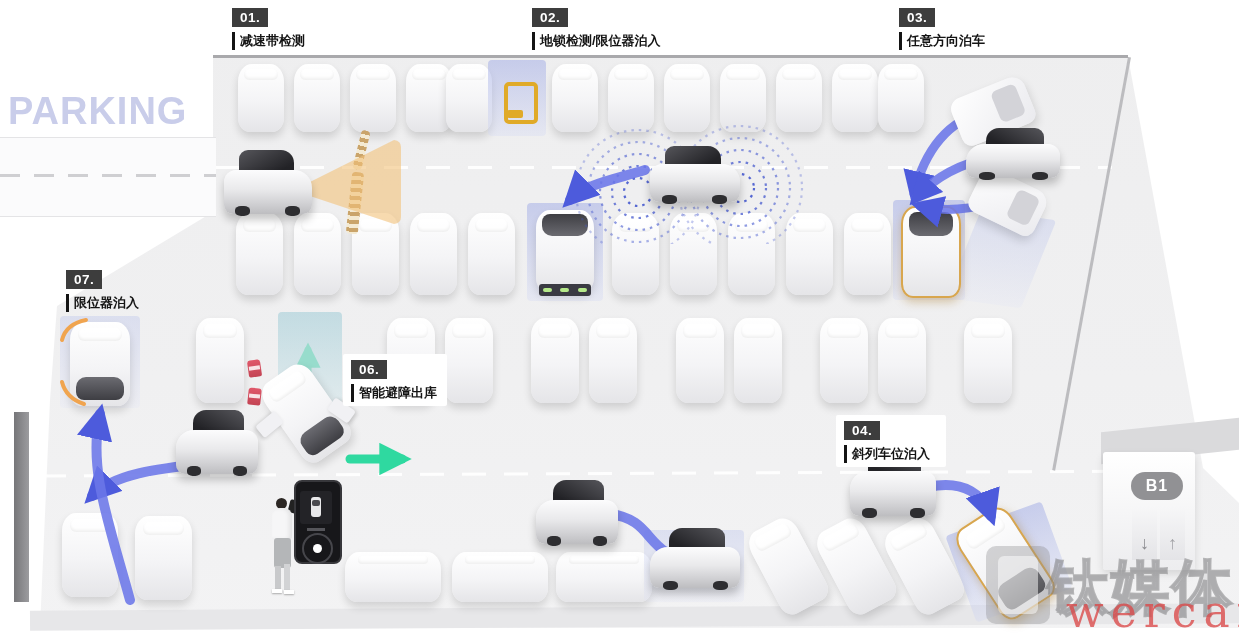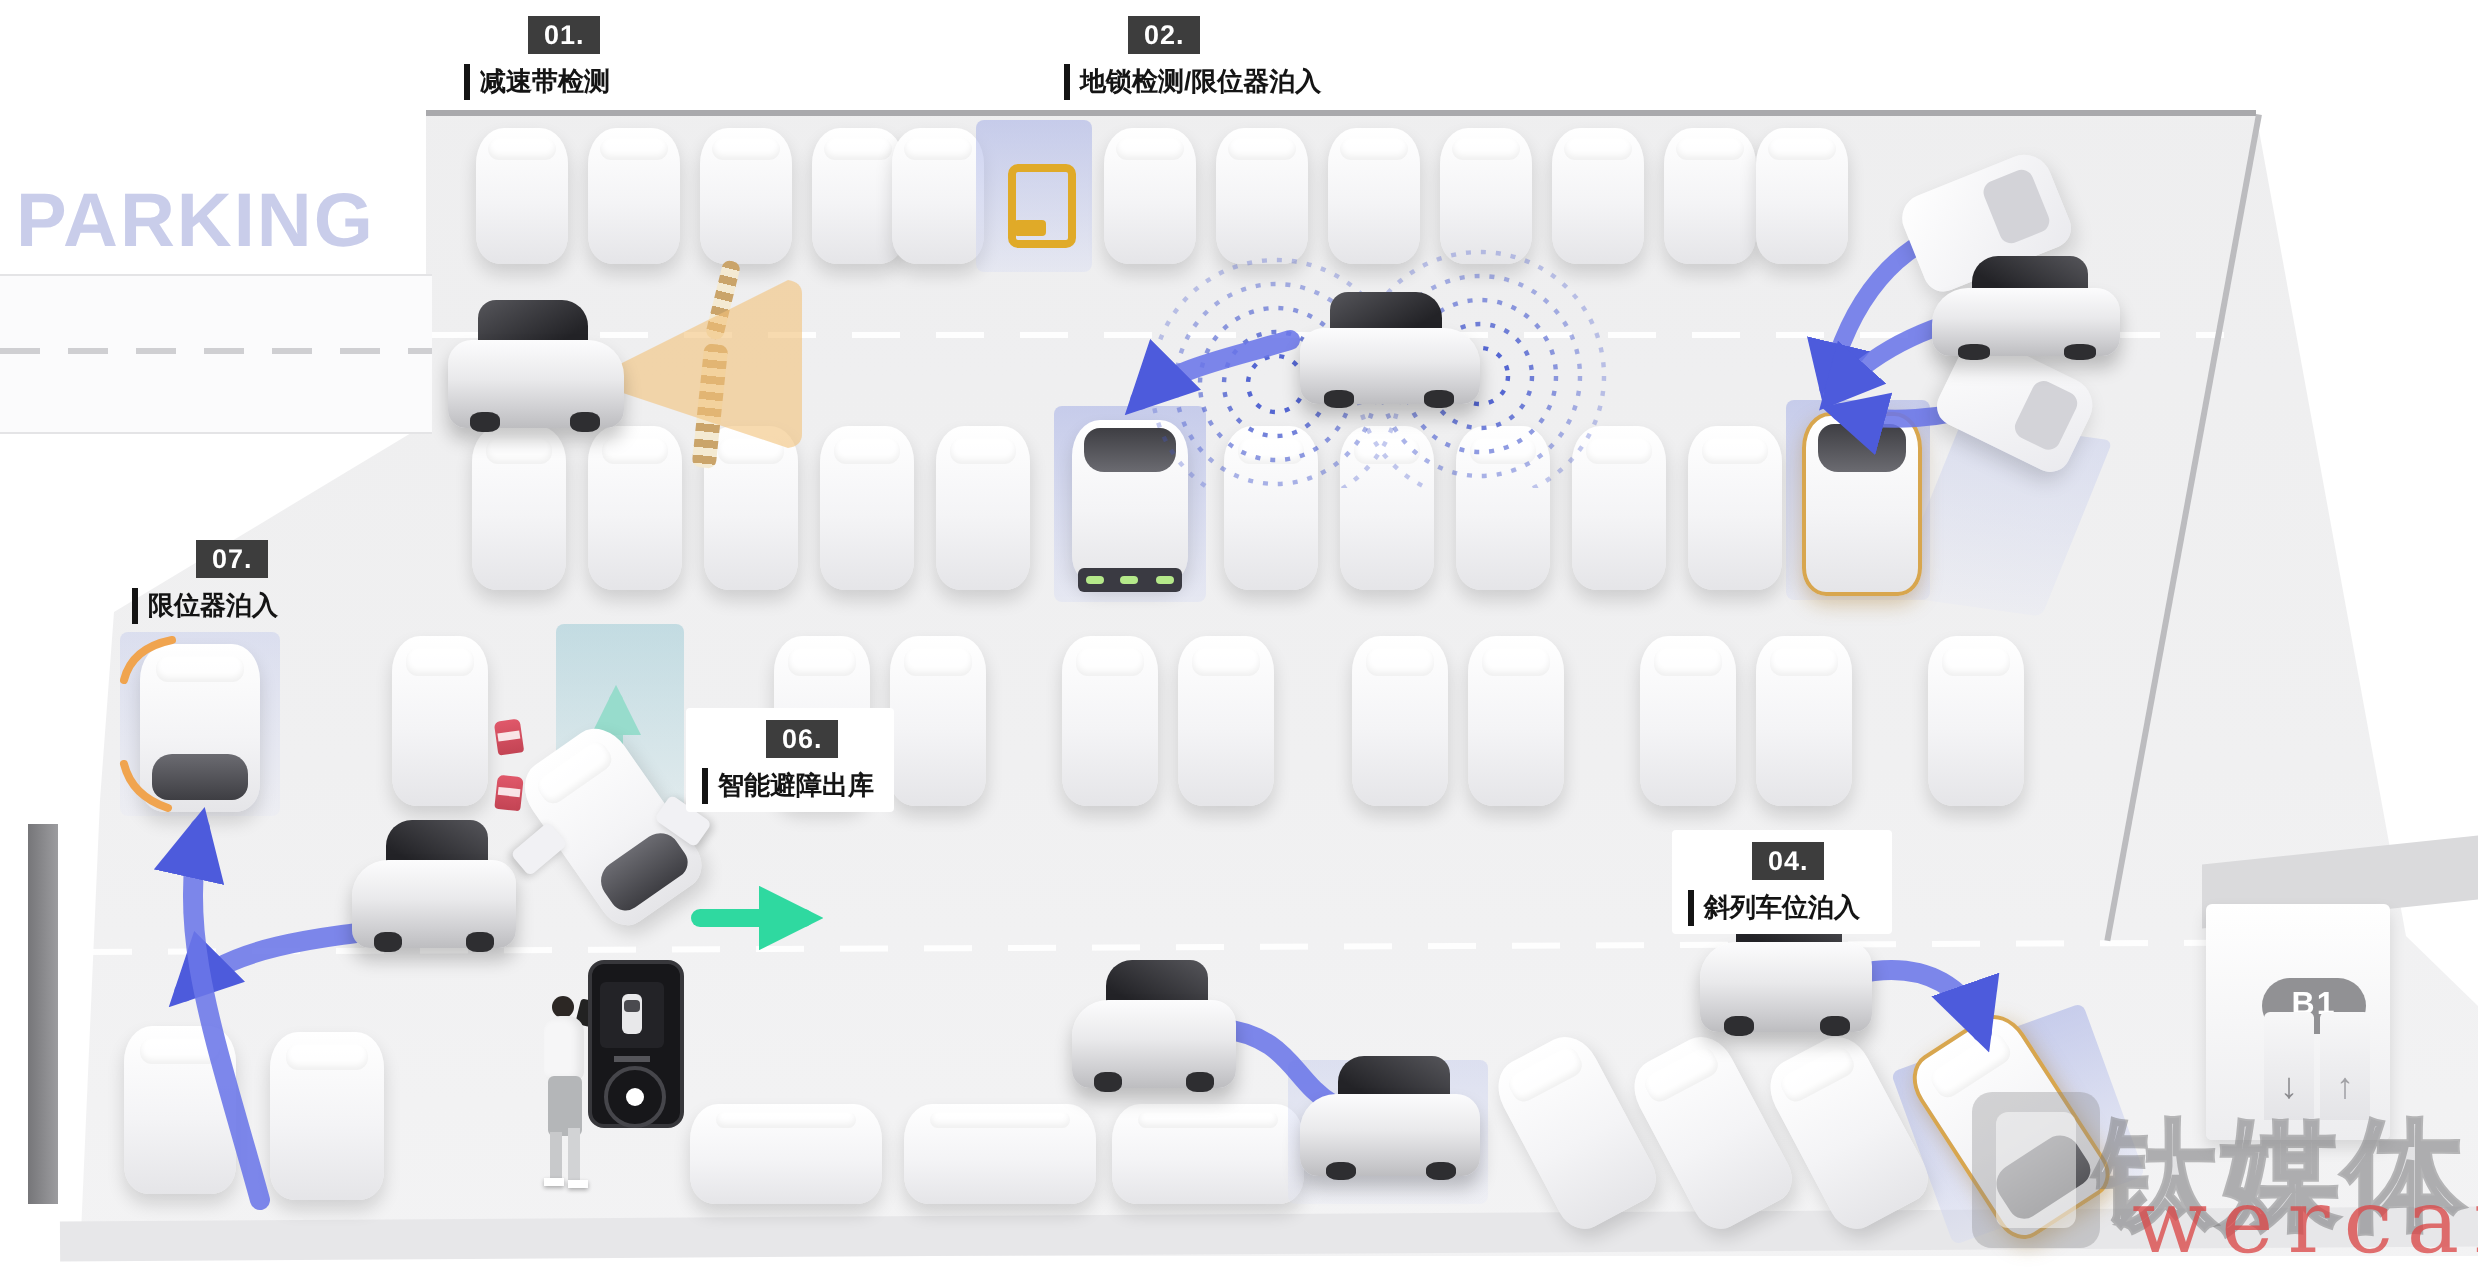--- a/index.html
+++ b/index.html
@@ -52,27 +52,27 @@
 
   .door-flap{position:absolute;width:15px;height:25px;background:#f1f1f4;border-radius:3px;box-shadow:0 2px 4px rgba(0,0,0,.2);z-index:6;}
   .cone-obstacle{position:absolute;width:13px;height:17px;background:linear-gradient(180deg,#e0586a,#c34454);border-radius:3px 3px 2px 2px;z-index:4;}
   .cone-obstacle::after{content:'';position:absolute;left:1px;right:1px;top:6px;height:4px;background:#fff;opacity:.85;}
 
   .bump{position:absolute;background:repeating-linear-gradient(180deg,#caa46a 0 4px,#f4ead2 4px 8px);border-radius:4px;z-index:3;}
 
   
   .scn-label{position:absolute;z-index:8;}
   .scn-label .card{position:absolute;left:-8px;top:-6px;background:#fff;border-radius:2px;z-index:-1;}
-  .scn-label .badge{display:inline-block;background:#3d3d3d;color:#fff;font-size:13.5px;font-weight:bold;padding:2px 8px;letter-spacing:.5px;margin-left:32px;}
+  .scn-label .badge{display:inline-block;background:#3d3d3d;color:#fff;font-size:13.5px;font-weight:bold;padding:2px 8px;letter-spacing:.5px;}
   .scn-label .cap{margin-top:5px;font-size:13px;font-weight:600;color:#141414;border-left:3px solid #141414;padding-left:5px;white-space:nowrap;}
 
   
   .elev-slab{position:absolute;left:1101px;top:425px;width:138px;height:32px;background:#dadadc;transform:skewY(-6deg);z-index:4;}
   .elev-box{position:absolute;left:1103px;top:452px;width:92px;height:118px;background:linear-gradient(180deg,#ffffff,#ededef);border-radius:3px;box-shadow:0 4px 8px rgba(0,0,0,.12);z-index:5;}
-  .elev-sign{position:absolute;left:28px;top:20px;width:52px;height:28px;background:#919194;border-radius:14px;color:#fff;font-size:16px;font-weight:bold;letter-spacing:1px;display:flex;align-items:center;justify-content:center;margin-top:17px;}
+  .elev-sign{position:absolute;left:28px;top:20px;width:52px;height:28px;background:#919194;border-radius:14px;color:#fff;font-size:16px;font-weight:bold;letter-spacing:1px;display:flex;align-items:center;justify-content:center;}
   .elev-door{position:absolute;top:54px;width:25px;height:54px;background:linear-gradient(180deg,#f7f7f8,#e4e4e7);border-radius:3px 3px 0 0;display:flex;align-items:flex-end;justify-content:center;font-size:18px;font-weight:bold;padding-bottom:6px;box-sizing:border-box;}
   .elev-door.dl{left:29px;color:#8a8a8e;}
   .elev-door.dr{left:57px;color:#a2a2a6;}
 
   
   .person{position:absolute;left:264px;top:498px;width:40px;height:98px;z-index:6;}
   .person .head{position:absolute;left:12px;top:0;width:11px;height:11px;background:#2c2724;border-radius:50%;}
   .person .hand-phone{position:absolute;left:25px;top:2px;width:9px;height:13px;background:#222;border-radius:2px;transform:rotate(14deg);}
   .person .torso{position:absolute;left:8px;top:10px;width:20px;height:32px;background:#f6f6f7;border-radius:8px 8px 4px 4px;box-shadow:inset -3px 0 4px rgba(0,0,0,.08);}
   .person .pants{position:absolute;left:10px;top:40px;width:17px;height:30px;background:#b4b6b8;border-radius:3px;}
@@ -323,20 +323,24 @@
   </div>
 
   <div class="scn-label" style="left:232px;top:8px;">
     <div class="badge">01.</div>
     <div class="cap">减速带检测</div>
   </div>
   <div class="scn-label" style="left:532px;top:8px;">
     <div class="badge">02.</div>
     <div class="cap">地锁检测/限位器泊入</div>
   </div>
+  <div class="scn-label" style="left:899px;top:8px;">
+    <div class="badge">03.</div>
+    <div class="cap">任意方向泊车</div>
+  </div>
   <div class="scn-label" style="left:844px;top:421px;">
     <div class="card" style="width:110px;height:52px;"></div>
     <div class="badge">04.</div>
     <div class="cap">斜列车位泊入</div>
   </div>
   <div class="scn-label" style="left:351px;top:360px;">
     <div class="card" style="width:104px;height:52px;"></div>
     <div class="badge">06.</div>
     <div class="cap">智能避障出库</div>
   </div>

